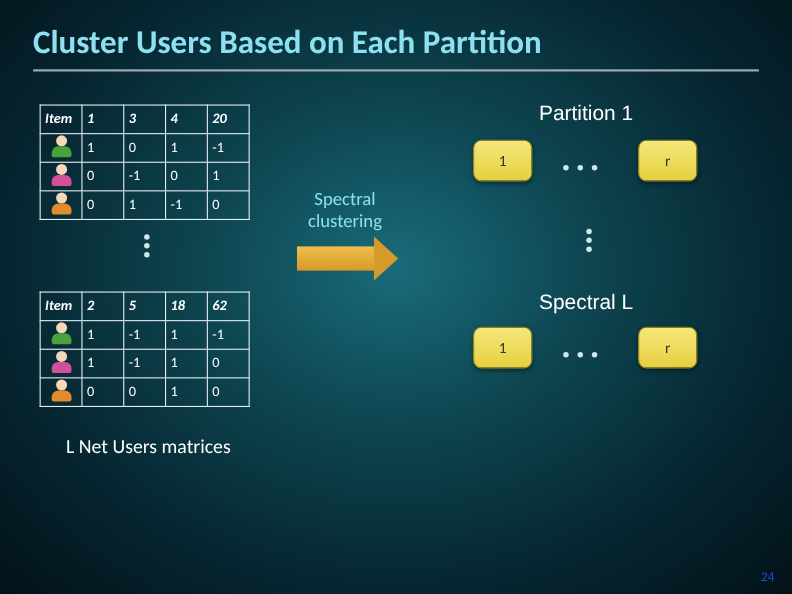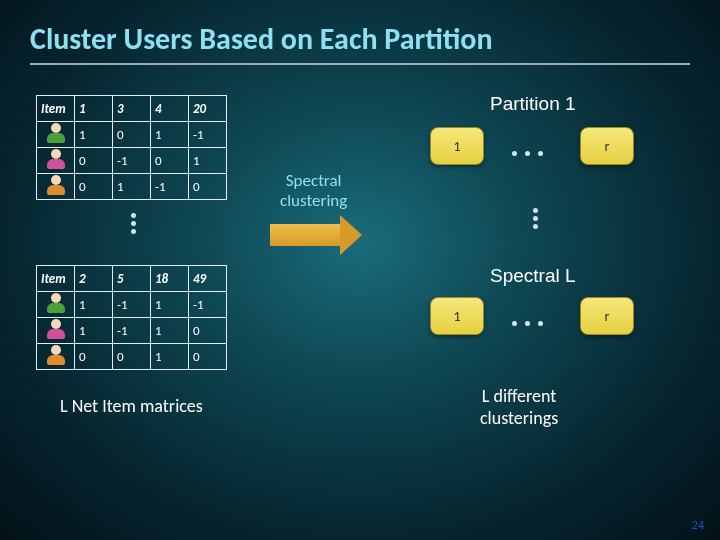--- a/index.html
+++ b/index.html
@@ -199,21 +199,21 @@
       <span></span>
     </div>
 
   <table class="m" style="left:36px; top:200px">
     <tbody>
         <tr>
       <th class="hdr">Item</th>
       <th class="hdr">2</th>
       <th class="hdr">5</th>
       <th class="hdr">18</th>
-      <th class="hdr">49</th>
+      <th class="hdr">62</th>
     </tr>
     <tr>
       <td class="icon"><span class="user-icon c-green"><span class="head"></span><span class="body"></span></span></td>
       <td>1</td>
       <td>-1</td>
       <td>1</td>
       <td>-1</td>
     </tr>
     <tr>
       <td class="icon"><span class="user-icon c-pink"><span class="head"></span><span class="body"></span></span></td>
@@ -225,21 +225,21 @@
     <tr>
       <td class="icon"><span class="user-icon c-orange"><span class="head"></span><span class="body"></span></span></td>
       <td>0</td>
       <td>0</td>
       <td>1</td>
       <td>0</td>
     </tr>
   </tbody>
     </table>
 
-  <div class="caption-left" style="left:60px; top:330px">L Net Item matrices</div>
+  <div class="caption-left" style="left:60px; top:330px">L Net Users matrices</div>
 
   <div class="spectral" style="left:280px; top:106px">
     <span>Spectral</span><br>
     <span>clustering</span>
   </div>
   <div class="arrow" style="left:270px; top:150px">
     <div class="shaft"></div>
       <div class="head"></div>
   </div>
 
@@ -252,20 +252,16 @@
       <span></span>
       <span></span>
       <span></span>
     </div>
 
   <div class="plabel" style="left:490px; top:200px">Spectral L</div>
   <div class="box" style="left:430px; top:232px">1</div>
   <div class="hdots" style="left:508px; top:246px"><span></span><span></span><span></span></div>
   <div class="box" style="left:580px; top:232px">r</div>
 
-  <div class="caption-right" style="left:480px; top:320px">
-    <span>L different</span><br>
-    <span>clusterings</span>
-  </div>
 
 </div>
 
 <div class="slidenum">24</div>
 
 </body></html>

